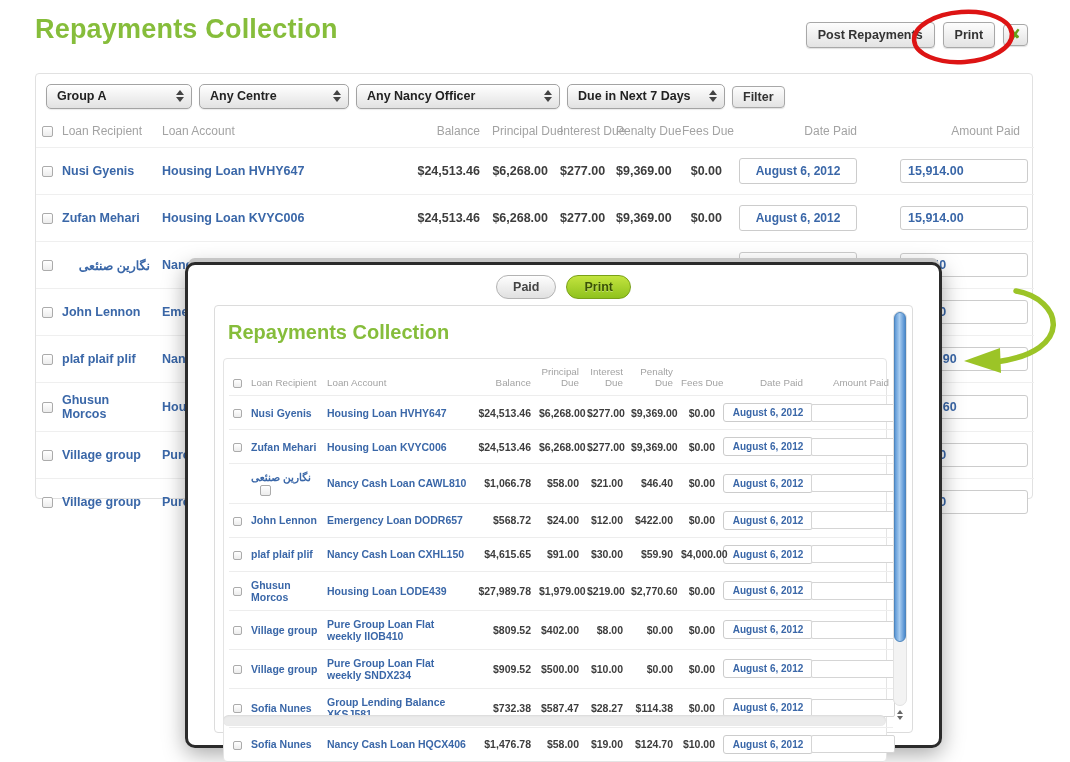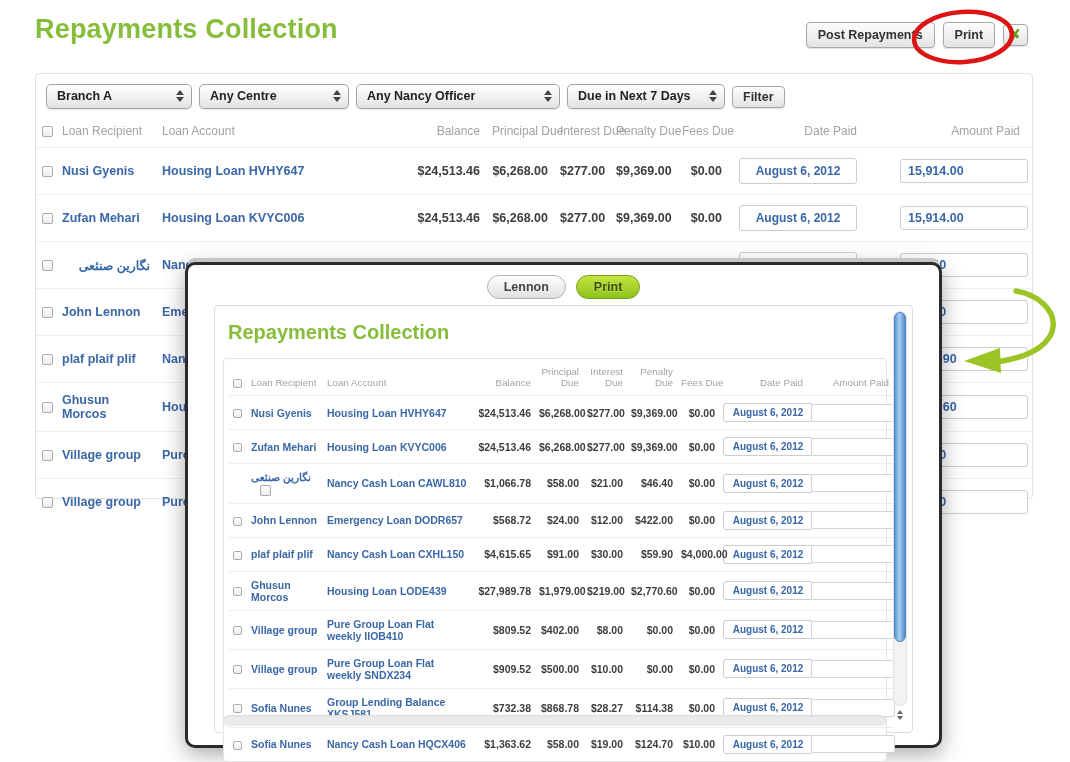--- a/index.html
+++ b/index.html
@@ -89,21 +89,21 @@
 <h1 class="page-title">Repayments Collection</h1>
 <div class="header-actions">
   <span class="btn">Post Repayments</span>
   <span class="btn">Print</span>
   <span class="btn btn-icon"><span class="excel-glyph">✘</span></span>
 </div>
 
 <div class="panel">
   <div class="filter-bar">
     <span class="mac-select" style="width:146px">
-      <span>Branch A</span>
+      <span>Group A</span>
       <span class="arrows">
           <i class="up"></i>
           <i class="dn"></i>
         </span>
     </span>
     <span class="mac-select" style="width:150px">
       <span>Any Centre</span>
       <span class="arrows">
           <i class="up"></i>
           <i class="dn"></i>
@@ -281,21 +281,21 @@
     <td>
             <input class="amount-input" type="text" value="510.00" style="">
           </td>
   </tr>
       </tbody>
   </table>
 </div>
 
 <div class="modal" id="modal">
   <div class="modal-buttons">
-    <span class="btn-close">Lennon</span>
+    <span class="btn-close">Paid</span>
     <span class="btn-print-green">Print</span>
   </div>
   <div class="preview">
     <div class="preview-title">Repayments Collection</div>
     <div class="preview-table-wrap">
       <table class="m-table">
         <colgroup>
             <col style="width:18px">
             <col style="width:76px">
             <col style="width:150px">
@@ -448,36 +448,36 @@
               </td>
     <td>
                 <input class="m-amount-input" type="text" style="">
               </td>
   </tr>
             <tr>
     <td class="cb-cell"><span class="checkbox"></span></td>
     <td class="blue cell-recipient">Sofia Nunes</td>
     <td class="blue">Group Lending Balance XKSJ581</td>
     <td class="num">$732.38</td>
-    <td class="num">$868.78</td>
+    <td class="num">$587.47</td>
     <td class="num">$28.27</td>
     <td class="num">$114.38</td>
     <td class="num">$0.00</td>
     <td>
                 <div class="m-date-box">August 6, 2012</div>
               </td>
     <td>
                 <input class="m-amount-input" type="text" style="">
               </td>
   </tr>
             <tr>
     <td class="cb-cell"><span class="checkbox"></span></td>
     <td class="blue cell-recipient">Sofia Nunes</td>
     <td class="blue">Nancy Cash Loan HQCX406</td>
-    <td class="num">$1,363.62</td>
+    <td class="num">$1,476.78</td>
     <td class="num">$58.00</td>
     <td class="num">$19.00</td>
     <td class="num">$124.70</td>
     <td class="num">$10.00</td>
     <td>
                 <div class="m-date-box">August 6, 2012</div>
               </td>
     <td>
                 <input class="m-amount-input" type="text" style="">
               </td>

